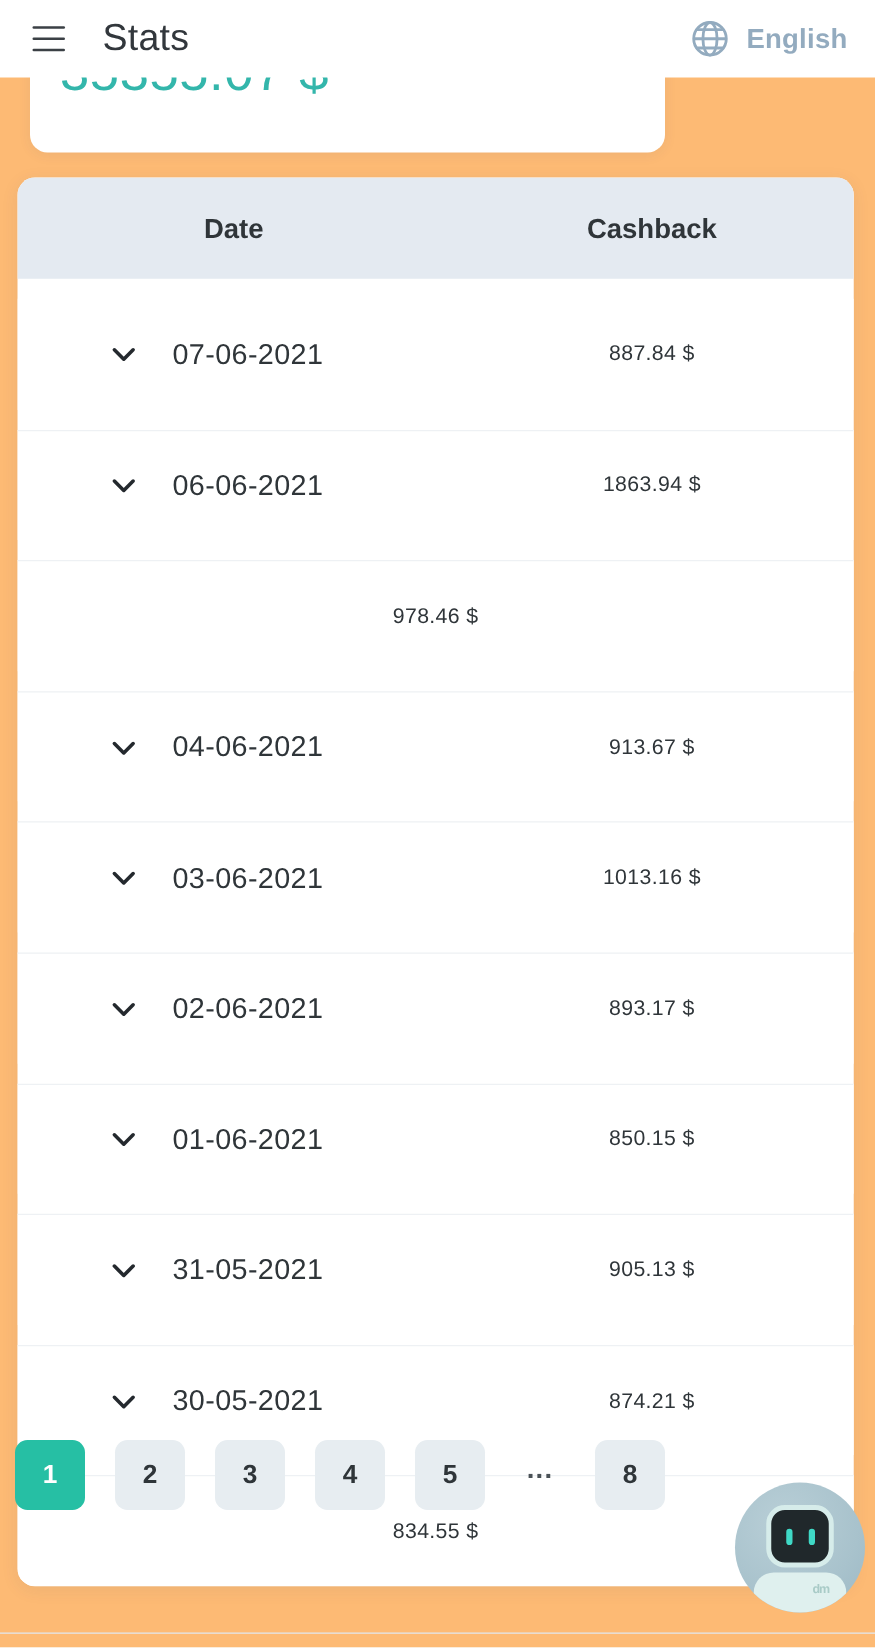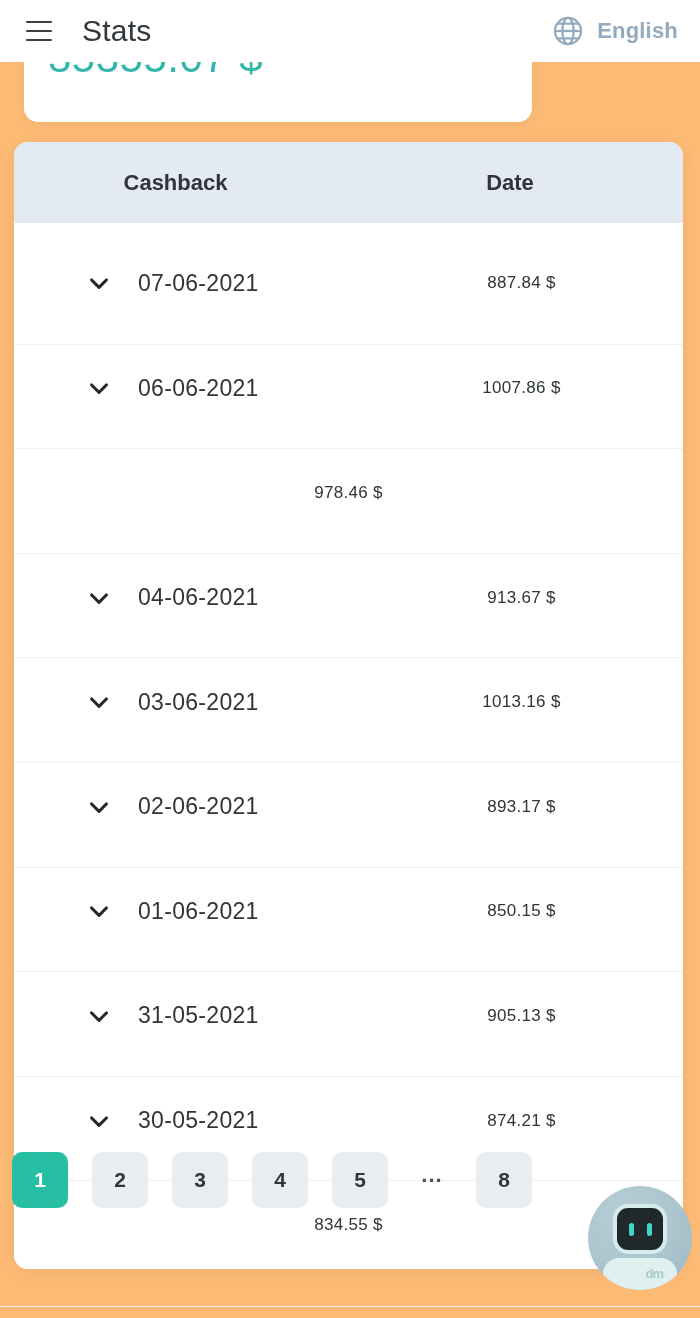--- a/index.html
+++ b/index.html
@@ -246,21 +246,21 @@
     top: 72px;
     width: 74px;
     height: 36px;
     background: #dff0ee;
     border-radius: 16px 16px 6px 6px;
   }
   .bot-mark {
     position: absolute;
     right: 14px;
     top: 8px;
-    font-size: 13px;
+    font-size: 10px;
     font-weight: 700;
     color: #a9cbc7;
     letter-spacing: -1px;
     text-align: right;
   }
 
   
   #bottom-rule {
     position: absolute;
     left: 0;
@@ -298,22 +298,22 @@
           <line x1="4.2" y1="6.8" x2="19.8" y2="6.8"></line>
           <line x1="4.2" y1="17.2" x2="19.8" y2="17.2"></line>
         </svg>
       </span>
       <span class="lang-label">English</span>
     </div>
   </div>
 
   <div id="table-card">
     <div class="thead">
+      <div class="th col-date">Date</div>
       <div class="th col-cash">Cashback</div>
-      <div class="th col-date">Date</div>
     </div>
     <div id="tbody">
         <div class="trow">
           <div class="cell-date">
             <span>
               <svg class="chev" width="30" height="30" viewBox="0 0 24 24" fill="none" stroke="#24292e" stroke-width="2.3" stroke-linecap="round" stroke-linejoin="round">
                 <polyline points="6,9.5 12,15.5 18,9.5"></polyline>
               </svg>
             </span>
             <span class="date-text">07-06-2021</span>
@@ -322,21 +322,21 @@
         </div>
         <div class="trow">
           <div class="cell-date">
             <span>
               <svg class="chev" width="30" height="30" viewBox="0 0 24 24" fill="none" stroke="#24292e" stroke-width="2.3" stroke-linecap="round" stroke-linejoin="round">
                 <polyline points="6,9.5 12,15.5 18,9.5"></polyline>
               </svg>
             </span>
             <span class="date-text">06-06-2021</span>
           </div>
-          <div class="cell-cash">1007.86 $</div>
+          <div class="cell-cash">1863.94 $</div>
         </div>
         <div class="trow">
           <div class="cell-cash">978.46 $</div>
         </div>
         <div class="trow">
           <div class="cell-date">
             <span>
               <svg class="chev" width="30" height="30" viewBox="0 0 24 24" fill="none" stroke="#24292e" stroke-width="2.3" stroke-linecap="round" stroke-linejoin="round">
                 <polyline points="6,9.5 12,15.5 18,9.5"></polyline>
               </svg>

